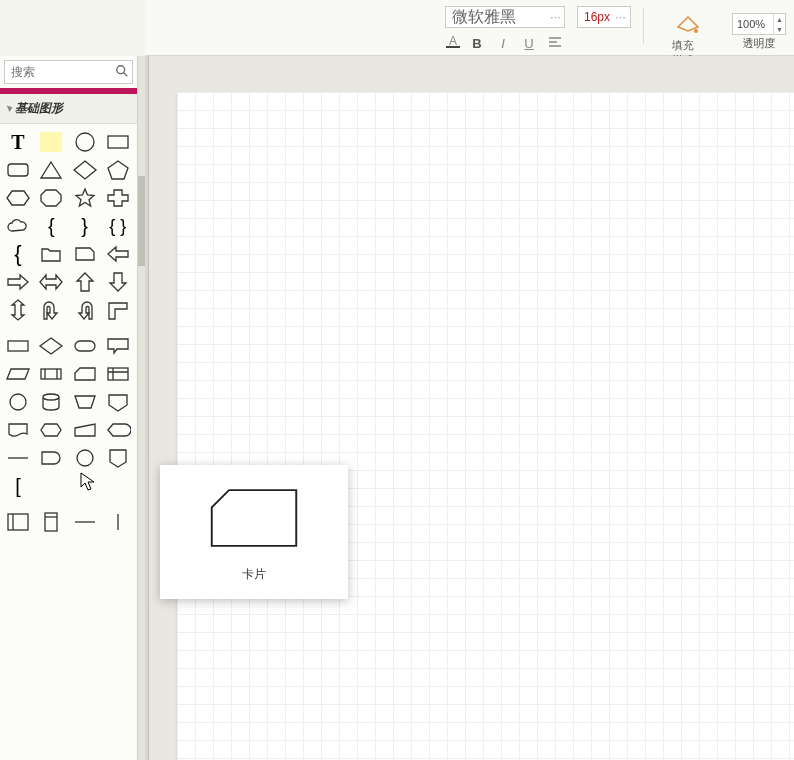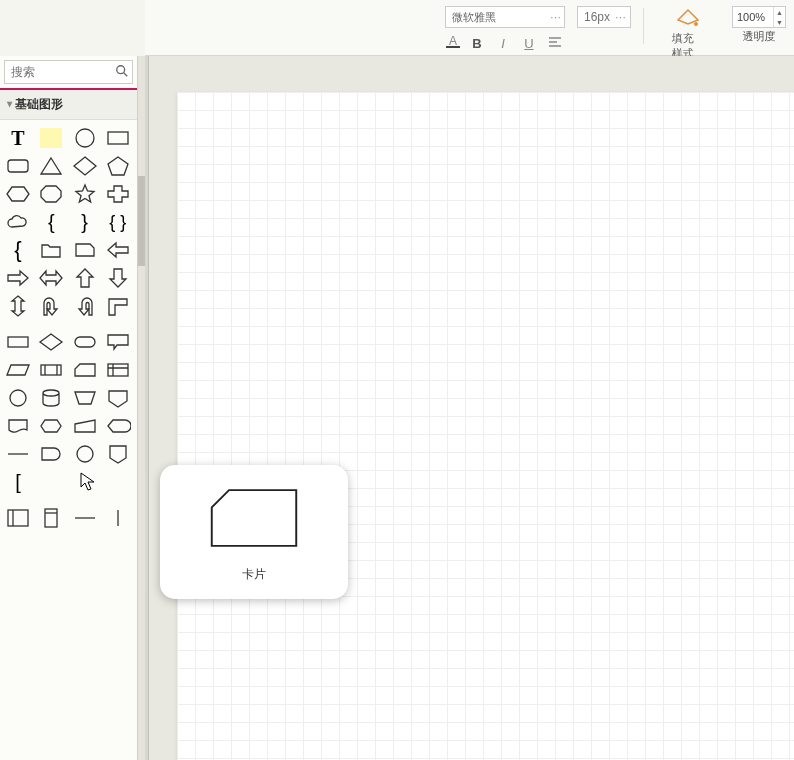--- a/index.html
+++ b/index.html
@@ -1,53 +1,53 @@
 <!DOCTYPE html>
 <html><head>
 <meta charset="utf-8">
 <style>
 * { margin: 0; padding: 0; box-sizing: border-box; }
 body { font-family: "Microsoft YaHei", sans-serif; font-size: 12px; background: #f5f5f0; overflow: hidden; width: 794px; height: 760px; position: relative; }
 
 .toolbar { position: absolute; top: 0; right: 0; left: 145px; height: 56px; background: #f9f9f5; border-bottom: 1px solid #d8d8d0; display: flex; align-items: flex-start; padding: 4px 8px 0 300px; gap: 12px; }
-.font-select { height: 22px; min-width: 120px; border: 1px solid #ccc; background: #fff; font-size: 11px; padding: 0 20px 0 6px; margin-top: 2px; color: #666; position: relative; display: flex; align-items: center; }
+.font-select { height: 22px; min-width: 120px; border: 1px solid #ccc; background: #fff; font-size: 16px; padding: 0 20px 0 6px; margin-top: 2px; color: #666; position: relative; display: flex; align-items: center; }
 .font-select::after { content: "⋯"; position: absolute; right: 4px; color: #999; font-size: 11px; letter-spacing: -1px; }
-.size-select { height: 22px; min-width: 54px; border: 1px solid #ccc; background: #fff; padding: 0 16px 0 6px; margin-top: 2px; font-size: 12px; color: #737373; position: relative; display: flex; align-items: center; }
+.size-select { height: 22px; min-width: 54px; border: 1px solid #ccc; background: #fff; padding: 0 16px 0 6px; margin-top: 2px; font-size: 12px; color: #b91c1c; position: relative; display: flex; align-items: center; }
 .size-select::after { content: "⋯"; position: absolute; right: 4px; color: #999; font-size: 11px; }
 .tb-col { display: flex; flex-direction: column; align-items: center; gap: 2px; }
 .tb-row { display: flex; gap: 8px; margin-top: 4px; }
 .tb-btn { width: 18px; height: 18px; display: flex; align-items: center; justify-content: center; font-size: 13px; color: #888; cursor: pointer; }
 .tb-linecolor { width: 14px; height: 14px; border-bottom: 2px solid #444; color: #888; font-size: 12px; text-align: center; }
-.fill-col { display: flex; flex-direction: column; align-items: center; gap: 1px; margin-left: 16px; }
+.fill-col { display: flex; flex-direction: column; align-items: center; gap: 1px; margin-left: 16px; margin-top: 7px; }
 .fill-icon { width: 32px; height: 26px; display: flex; align-items: center; justify-content: center; }
 .fill-label { font-size: 11px; color: #555; }
 .zoom-box { height: 22px; width: 54px; border: 1px solid #ccc; background: #fff; display: flex; align-items: center; padding: 0 2px 0 4px; margin-top: 2px; font-size: 11px; color: #444; position: relative; }
 .zoom-box .spin { position: absolute; right: 0; top: 0; bottom: 0; width: 12px; display: flex; flex-direction: column; }
 .zoom-box .spin span { flex: 1; display: flex; align-items: center; justify-content: center; font-size: 7px; color: #666; border-left: 1px solid #ddd; }
 
 .sidebar { position: absolute; left: 0; top: 56px; bottom: 0; width: 138px; background: #fcfcf8; border-right: 1px solid #d0d0c8; overflow-y: hidden; }
-.search-wrap { padding: 4px; border-bottom: 2px solid #be185d; position: relative; }
+.search-wrap { padding: 4px; border-bottom: 6px solid #be185d; position: relative; }
 .search-input { width: 100%; height: 24px; border: 1px solid #ccc; padding: 0 24px 0 6px; font-size: 12px; background: #fff; }
 .search-icon { position: absolute; right: 8px; top: 8px; color: #666; font-size: 14px; }
 
-.sect-hdr { padding: 6px 8px; font-size: 12px; font-weight: bold; color: #333; background: #f0f0ea; border-bottom: 1px solid #e0e0d8; cursor: pointer; }
+.sect-hdr { padding: 6px 8px; font-size: 12px; font-weight: bold; color: #333; background: #f0f0ea; border-bottom: 1px solid #e0e0d8; cursor: pointer; font-style: italic; }
 .sect-hdr::before { content: "▸ "; color: #888; display: inline-block; transform: rotate(90deg); margin-right: 2px; font-size: 10px; }
 
 .grid { display: grid; grid-template-columns: repeat(4, 1fr); gap: 4px; padding: 6px 4px; }
 .shape { width: 28px; height: 24px; display: flex; align-items: center; justify-content: center; cursor: pointer; }
 .shape svg { width: 26px; height: 22px; }
 .sticky { background: #fff8b0; width: 22px; height: 20px; }
 
 .canvas-outer { position: absolute; left: 145px; top: 56px; right: 0; bottom: 0; background: #e8e8e0; }
 .gutter { position: absolute; left: 0; top: 0; bottom: 0; width: 4px; background: #d8d8d0; border-right: 1px solid #c0c0b8; }
 .canvas { position: absolute; left: 32px; top: 36px; width: 720px; height: 720px; background: #fff;
   background-image: linear-gradient(to right, #eee 1px, transparent 1px), linear-gradient(to bottom, #eee 1px, transparent 1px);
   background-size: 18px 18px; box-shadow: 0 2px 4px rgba(0,0,0,0.1); }
 
-.tooltip { position: absolute; left: 160px; top: 465px; width: 188px; height: 134px; background: #fff; box-shadow: 0 2px 10px rgba(0,0,0,0.25); display: flex; flex-direction: column; align-items: center; justify-content: center; gap: 12px; z-index: 10; border-radius: 15px; }
+.tooltip { position: absolute; left: 160px; top: 465px; width: 188px; height: 134px; background: #fff; box-shadow: 0 2px 10px rgba(0,0,0,0.25); display: flex; flex-direction: column; align-items: center; justify-content: center; gap: 12px; z-index: 10; }
 .tooltip svg { width: 96px; height: 72px; }
 .tooltip-label { font-size: 12px; color: #333; }
 
 .scrollbar-v { position: absolute; left: 138px; top: 56px; bottom: 0; width: 7px; background: #e4e4dc; }
 .thumb-v { position: absolute; left: 0; width: 7px; top: 120px; height: 90px; background: #c0c0b8; }
 
 .cursor-arrow { position: absolute; left: 80px; top: 472px; z-index: 20; pointer-events: none; }
 </style>
 </head>
 <body>

